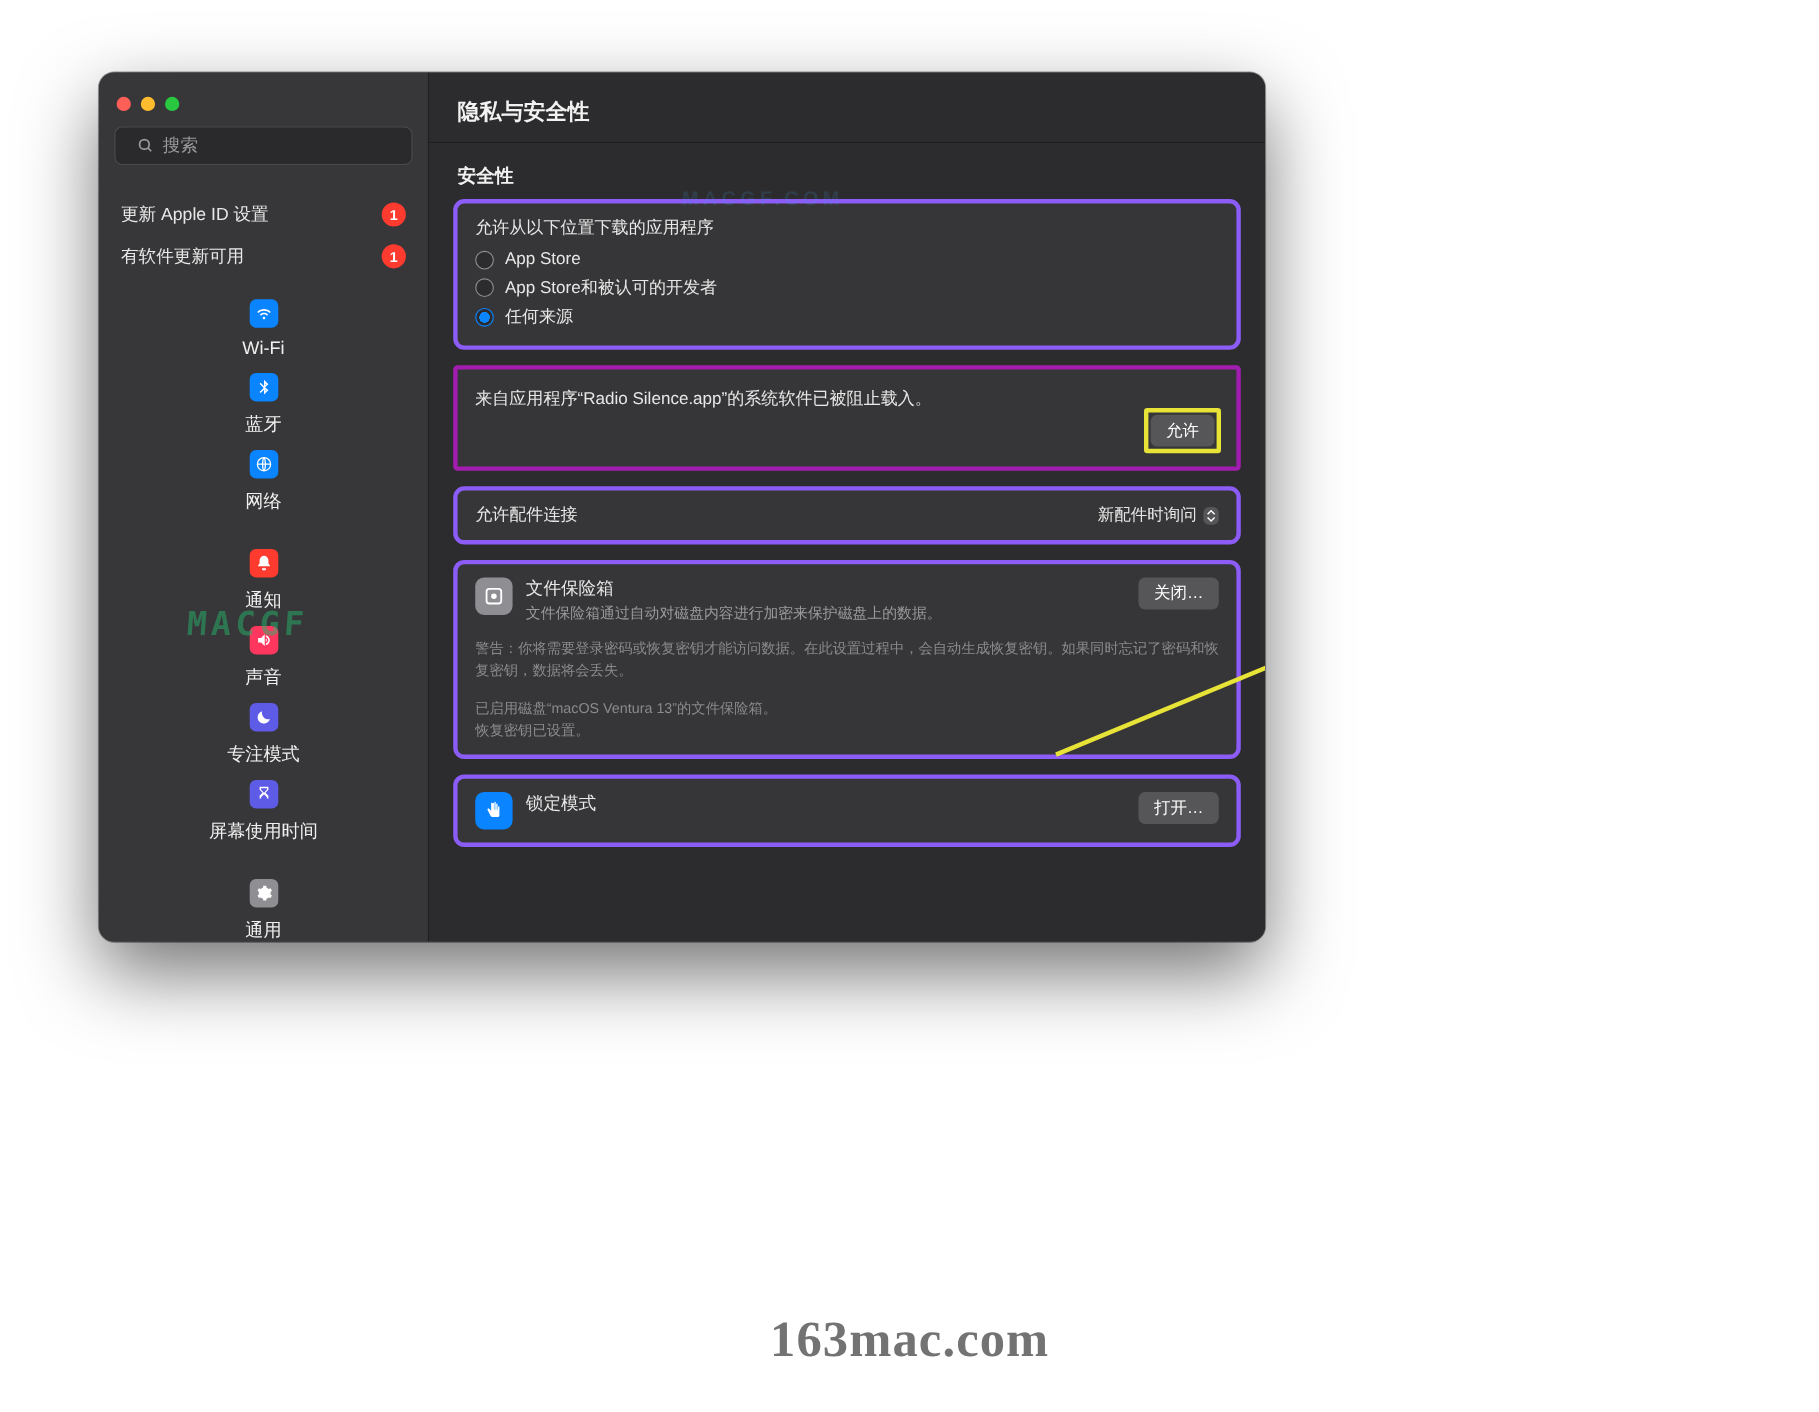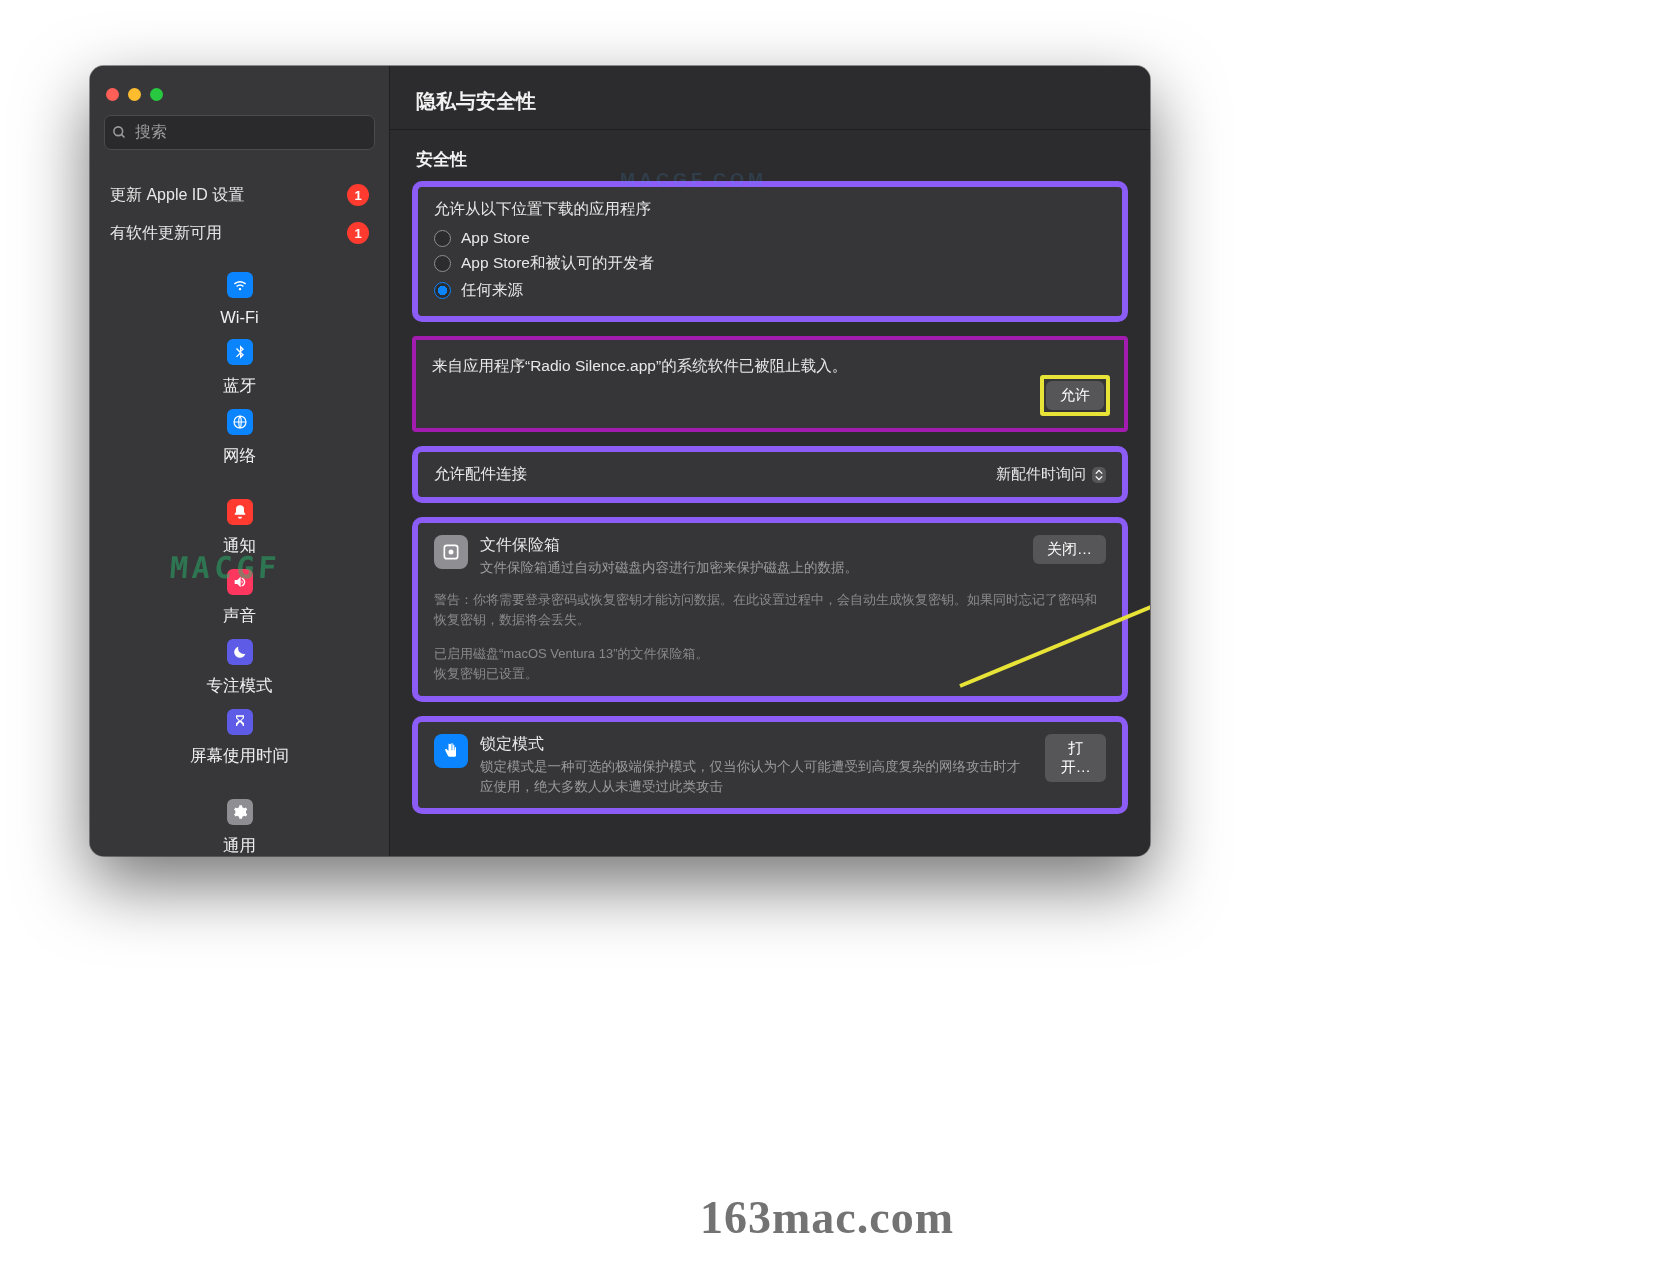--- a/index.html
+++ b/index.html
@@ -44,21 +44,21 @@
   .t-min { background:#febc2e; }
   .t-max { background:#28c840; }
   .search-wrap {
     padding: 4px 14px 12px;
   }
   .search {
     display:flex; align-items:center; gap:8px;
     background:#2a2a2c;
     border:1px solid #4b4b4d;
     border-radius:7px;
-    padding:6px 7px;
+    padding:6px 20px;
     color:#9a9a9c;
     font-size:16px;
   }
   .search svg { flex:0 0 auto; }
   .profile {
     margin: 4px 14px 10px;
     height: 94px;
     border-radius: 10px;
     background: #3c3c3e;
     filter: blur(7px);
@@ -111,21 +111,21 @@
     border-bottom:1px solid #1f1f21;
   }
   .section-title {
     font-size:17px; font-weight:700;
     color:#f2f2f2;
     padding: 18px 26px 10px;
   }
   .panel {
     margin: 0 22px 14px;
     background:#363638;
-    border:6px solid #8b5cf6;
+    border:4px solid #8b5cf6;
     border-radius:10px;
     padding: 12px 16px;
     font-size:15.5px;
   }
   .radio-row{display:flex;align-items:center;gap:10px;padding:3px 0;font-size:15.5px;}
   .radio{width:17px;height:17px;border-radius:50%;border:1.5px solid #8e8e93;background:#2c2c2e;display:inline-block;}
   .radio.sel{border-color:#0a84ff;background:radial-gradient(circle,#0a84ff 0 45%,#2c2c2e 46% 100%);}
   .panel.highlight{
     border:4px solid #a21caf;
     border-radius:4px;
@@ -369,21 +369,20 @@
     <div class="panel">
       <div class="panel-top">
         <div class="filevault-head">
           <span class="sq-icon lock-icon">
             <svg viewBox="0 0 24 24" fill="#fff">
                 <path d="M9 3v9l-2-2c-1-1-2.5 0-2 1l3 6c.5 1 1.5 2 3 2h5c1.5 0 2-1 2-2V8c0-1-1.5-1-1.5 0V11h-.5V5c0-1-1.5-1-1.5 0v6h-.5V3c0-1-1.5-1-1.5 0v8h-.5V4c0-1-1.5-1-1.5 0z"></path>
               </svg>
           </span>
           <div>
             <div style="font-size:16px;">锁定模式</div>
-            <div class="subtitle">锁定模式是一种可选的极端保护模式，仅当你认为个人可能遭受到高度复杂的网络攻击时才应使用，绝大多数人从未遭受过此类攻击</div>
           </div>
         </div>
         <button class="btn">打开…</button>
       </div>
     </div>
 
     <div class="fadeout"></div>
 
     <svg class="arrow-svg" viewBox="0 0 520 200">
       <defs>

